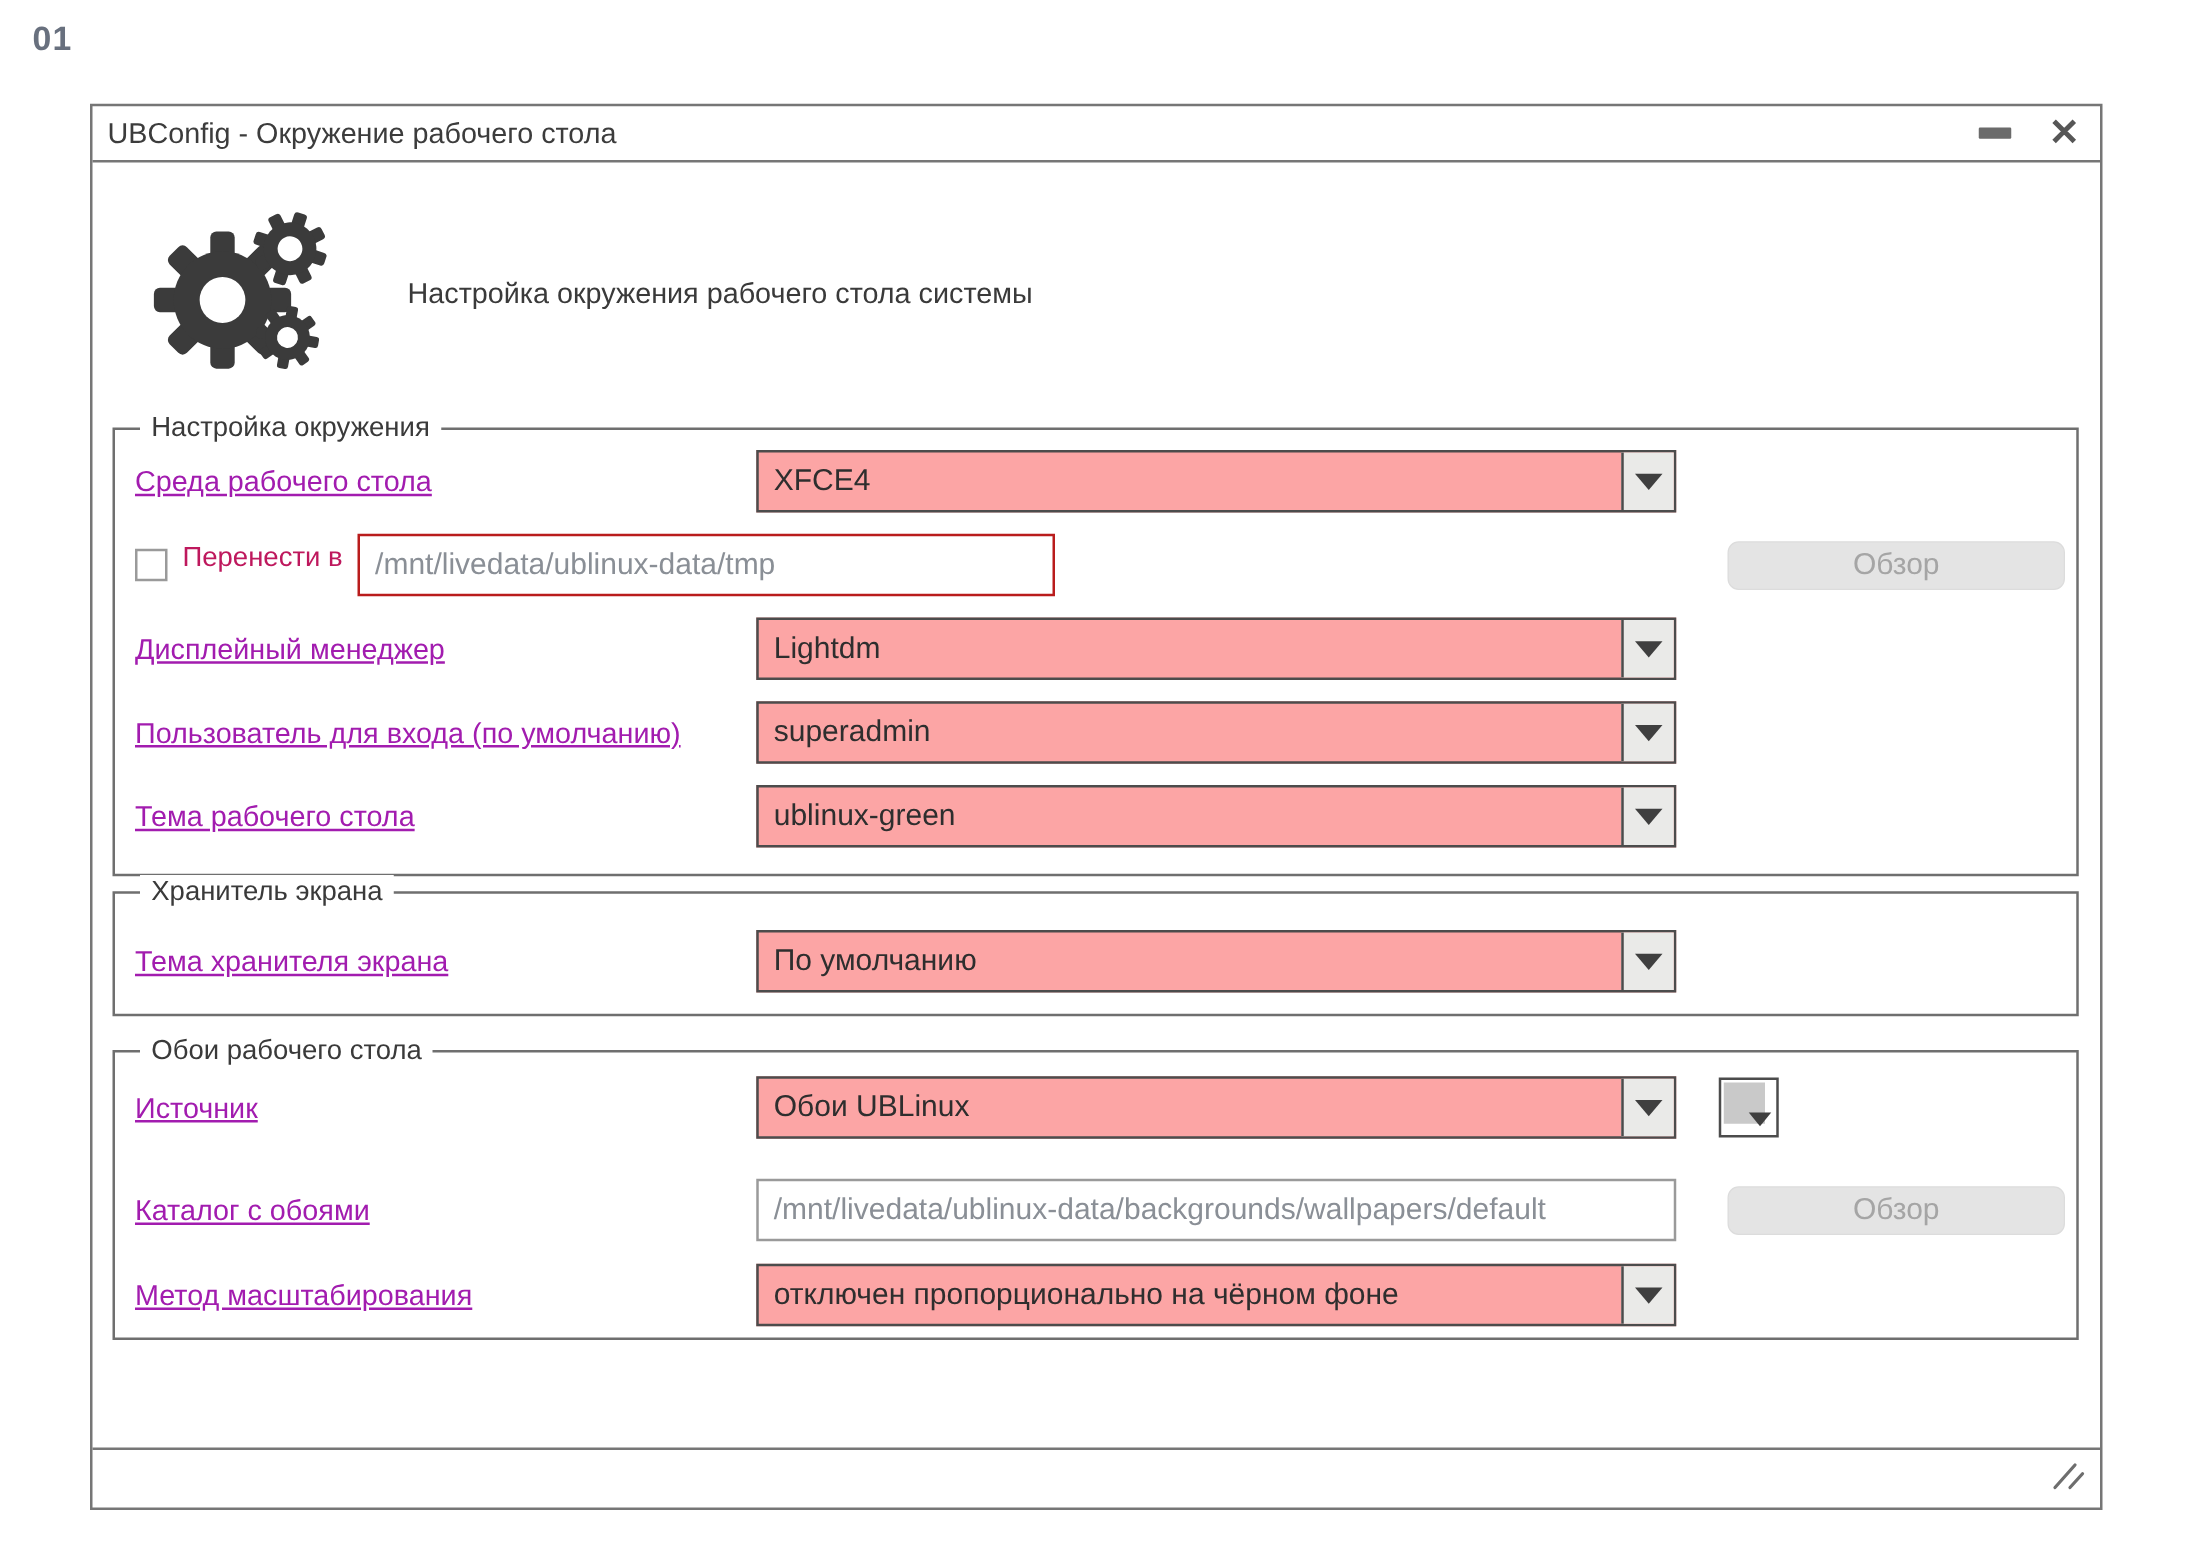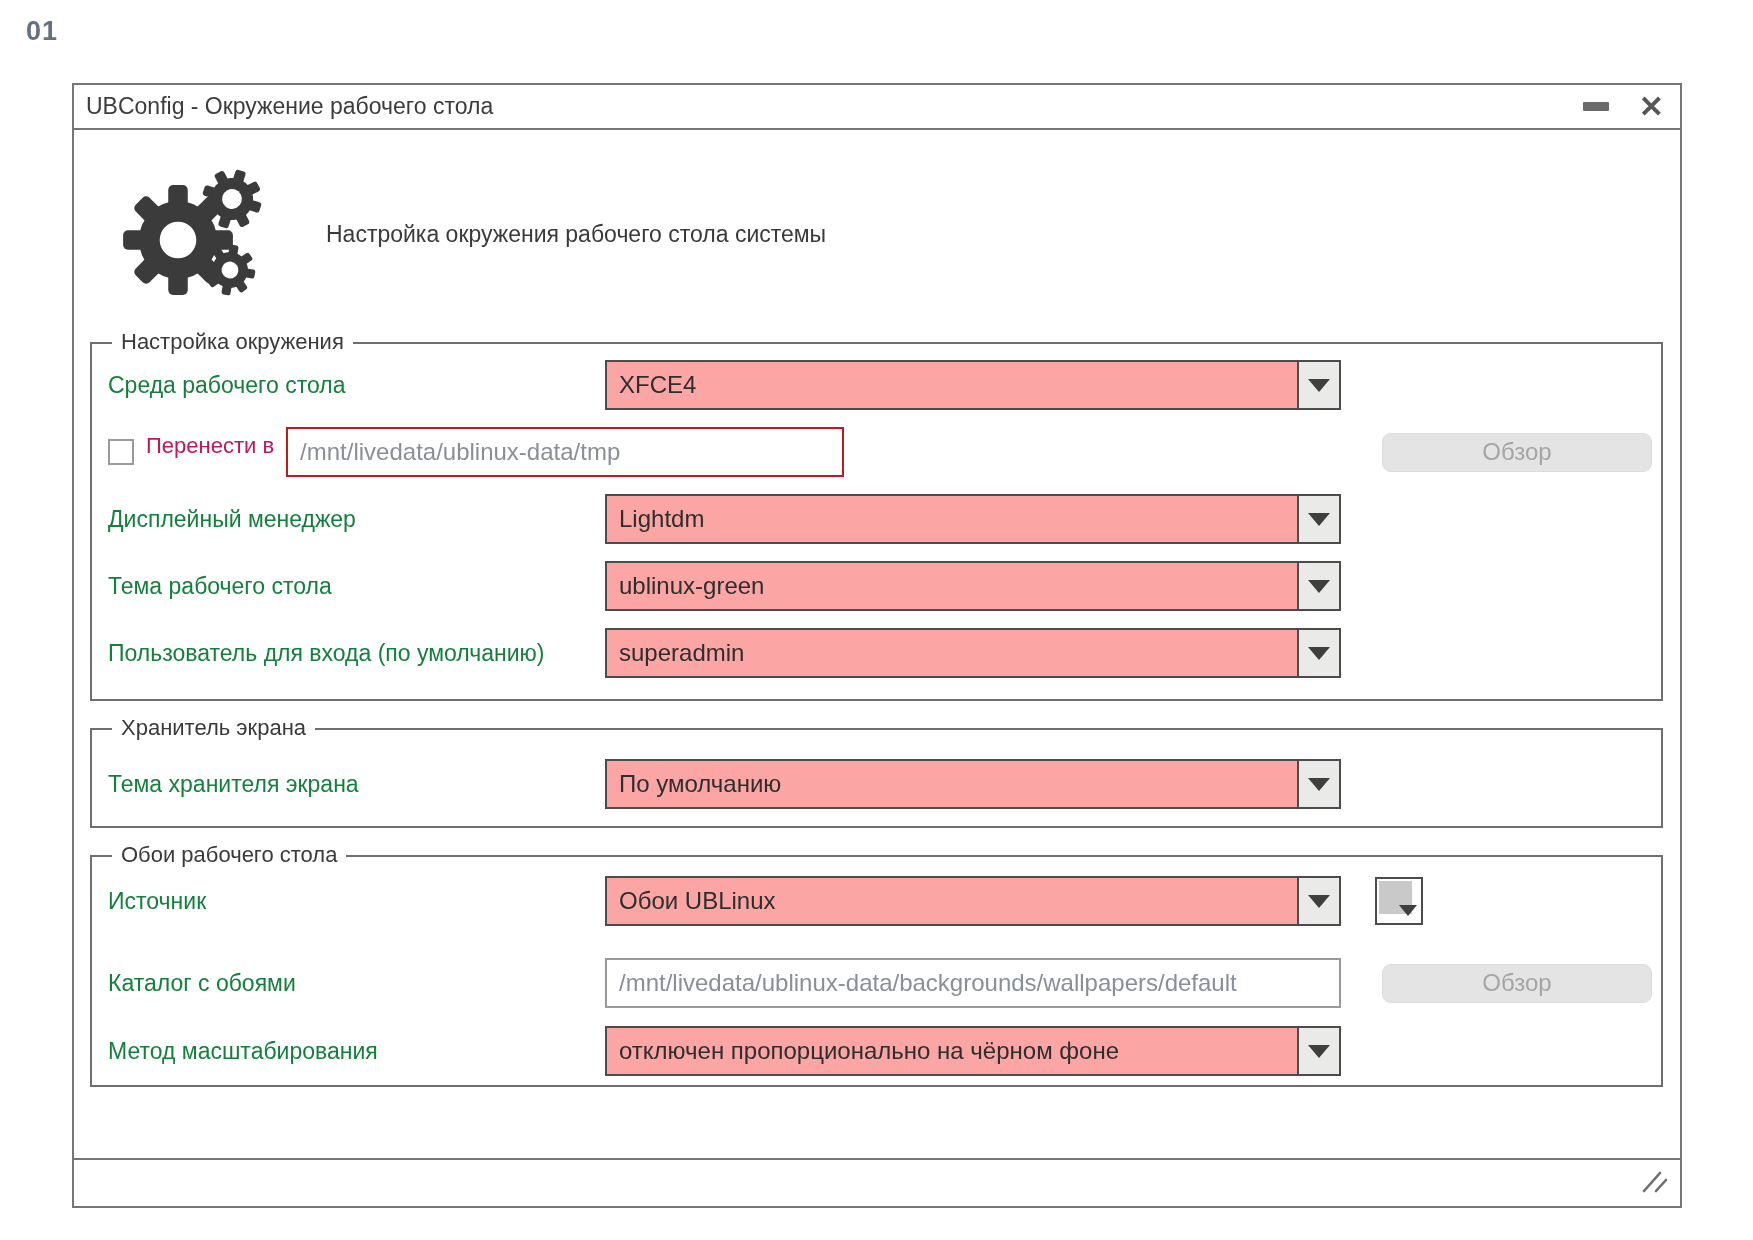--- a/index.html
+++ b/index.html
@@ -31,25 +31,25 @@
   .header-text{margin-left:60px;font-size:23px;color:#3a3a3a;}
   
   .groupbox{
     position:relative;border:2px solid #6f6f6f;box-sizing:border-box;background:#fff;
   }
   .groupbox .legend{
     position:absolute;top:-15px;left:20px;background:#fff;
     padding:0 9px;font-size:22px;color:#3a3a3a;white-space:nowrap;
   }
   .gb-env{margin-top:42px;padding:16px 9px 21px 16px;}
-  .gb-saver{margin-top:27px;padding:29px 9px 17px 16px;}
+  .gb-saver{margin-top:12px;padding:29px 9px 17px 16px;}
   .gb-wall{margin-top:27px;padding:19px 9px 9px 16px;}
   .row{display:flex;align-items:center;height:50px;margin-bottom:17px;}
   .row:last-child{margin-bottom:0;}
-  .row-label{flex:0 0 497px;font-size:23px;color:#15803d;white-space:nowrap;}
+  .row-label{flex:0 0 497px;font-size:23px;color:#a21caf;white-space:nowrap;text-decoration:underline;}
   
   .combo{
     flex:0 0 auto;width:736px;height:50px;border:2px solid #4c4c4c;background:#fca5a5;
     box-sizing:border-box;display:flex;align-items:stretch;cursor:pointer;
   }
   .combo-value{
     flex:1;display:flex;align-items:center;padding:0 12px;
     font-size:24px;color:#2e2e2e;white-space:nowrap;overflow:hidden;
   }
   .combo-arrow{
@@ -159,33 +159,33 @@
         <div class="row-label">Дисплейный менеджер</div>
         <div class="combo">
           <div class="combo-value">Lightdm</div>
           <div class="combo-arrow">
               <div class="tri-down"></div>
             </div>
         </div>
       </div>
 
       <div class="row">
+        <div class="row-label">Пользователь для входа (по умолчанию)</div>
+        <div class="combo">
+          <div class="combo-value">superadmin</div>
+          <div class="combo-arrow">
+              <div class="tri-down"></div>
+            </div>
+        </div>
+      </div>
+
+      <div class="row">
         <div class="row-label">Тема рабочего стола</div>
         <div class="combo">
           <div class="combo-value">ublinux-green</div>
-          <div class="combo-arrow">
-              <div class="tri-down"></div>
-            </div>
-        </div>
-      </div>
-
-      <div class="row">
-        <div class="row-label">Пользователь для входа (по умолчанию)</div>
-        <div class="combo">
-          <div class="combo-value">superadmin</div>
           <div class="combo-arrow">
               <div class="tri-down"></div>
             </div>
         </div>
       </div>
 
     </div>
 
     <div class="groupbox gb-saver">
       <span class="legend">Хранитель экрана</span>

